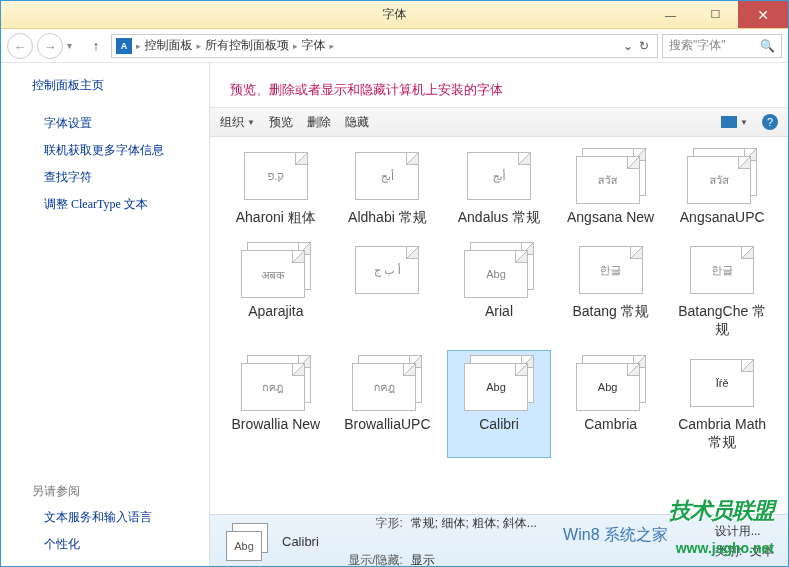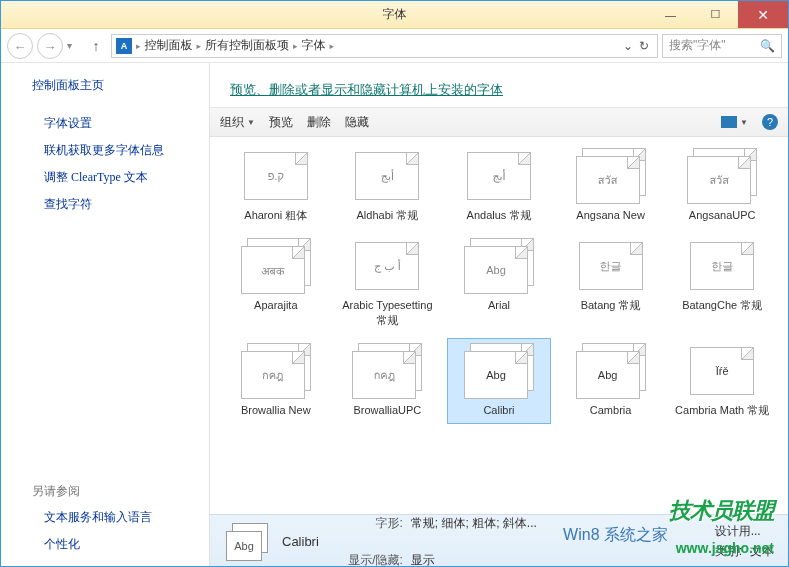--- a/index.html
+++ b/index.html
@@ -26,39 +26,39 @@
 
 .content { display: flex; height: calc(567px - 28px - 34px); padding-left: 11px; }
 .sidebar { width: 198px; border-right: 1px solid #e0e0e0; padding: 14px 0 10px 20px; display:flex; flex-direction:column; }
 .sidebar-title { color: #003399; font-size: 12px; margin-bottom: 10px; }
 .side-link { color: #003399; font-size: 12px; margin: 5px 12px; cursor: default; display:block;font-family:Liberation Serif, serif; }
 .side-sep { flex:1; }
 .side-footer { color:#777; font-size:12px; margin:6px 0 4px; }
 
 .main { flex: 1; display: flex; flex-direction: column; position: relative; }
 .main-header { padding: 18px 20px 8px 20px; }
-.main-title { color: #0f766e; font-size: 13px; text-decoration: underline; }
+.main-title { color: #be185d; font-size: 13px; }
 .toolbar { height: 30px; background: linear-gradient(#f7f7f7,#efefef); border-top:1px solid #e5e5e5; border-bottom:1px solid #e0e0e0; display:flex; align-items:center; padding:0 10px; gap:14px; font-size:12px; color:#333; }
 .tb-item { display:flex; align-items:center; gap:3px;text-align:center; }
 .tb-drop { font-size:8px; color:#555; }
 .tb-spacer { flex:1; }
 .tb-view { width:16px; height:12px; background:#2a7ab8; }
 .tb-help { width:16px; height:16px; border-radius:50%; background:#2a7ab8; color:#fff; font-size:11px; display:flex; align-items:center; justify-content:center; }
 
 .font-grid { flex:1; overflow:hidden; padding: 6px 14px; display:grid; grid-template-columns: repeat(5, 1fr); gap: 4px 8px; align-content:start; }
 .font-item { display:flex; flex-direction:column; align-items:center; padding: 4px 2px 6px; border:1px solid transparent; }
 .font-item.selected { background:#cde8ff; border:1px solid #7bb7e8; }
 .font-thumb { width: 78px; height: 56px; position:relative; margin-bottom:4px; }
 .font-page { position:absolute; width:64px; height:48px; background:#fff; border:1px solid #bbb; display:flex; align-items:center; justify-content:center; font-size:11px; color:#888; }
 .font-page.back { right:4px; top:0; }
 .font-page.front { left:4px; bottom:0; }
 .font-page .fold { position:absolute; top:0; right:0; width:12px; height:12px; background:linear-gradient(135deg,#fff 48%, #bbb 50%, #eee 52%); border-left:1px solid #bbb; border-bottom:1px solid #bbb; }
 .font-thumb.single .font-page.front { left:7px; bottom:4px; }
 .font-sample.dark { color:#333; }
-.font-label { font-size: 11px; text-align:center; color:#333; line-height:1.3; max-width:100px; }
+.font-label { font-size: 14px; text-align:center; color:#333; line-height:1.3; max-width:100px; }
 
 .details-pane { height: 54px; background: linear-gradient(#eaf3fb,#e1eef9); border-top:1px solid #cfdde9; display:flex; align-items:center; padding:0 14px; gap:12px; font-size:12px; color:#333; }
 .dp-thumb { width:46px; height:38px; position:relative; }
 .dp-thumb .pg { position:absolute; width:36px; height:30px; background:#fff; border:1px solid #999; display:flex; align-items:center; justify-content:center; font-size:11px; color:#555; }
 .dp-thumb .pg.b { right:2px; top:0; }
 .dp-thumb .pg.f { left:2px; bottom:0; }
 .dp-name { font-size:13px; margin-right:12px; }
 .dp-rows { display:flex; flex-direction:column; gap:20px; flex:1; }
 .dp-row { display:flex; gap:8px; }
 .dp-k { color:#555; width:60px; text-align:right; }
@@ -105,22 +105,22 @@
     <span>🔍</span>
   </div>
 </div>
 
 <div class="content">
   <div class="sidebar">
     <div class="sidebar-title">控制面板主页</div>
     <div style="height:6px"></div>
     <span class="side-link">字体设置</span>
     <span class="side-link">联机获取更多字体信息</span>
+    <span class="side-link">查找字符</span>
     <span class="side-link">调整 ClearType 文本</span>
-    <span class="side-link">查找字符</span>
     <div class="side-sep"></div>
     <div class="side-footer">另请参阅</div>
     <span class="side-link">文本服务和输入语言</span>
     <span class="side-link">个性化</span>
   </div>
 
   <div class="main">
     <div class="main-header">
       <div class="main-title">预览、删除或者显示和隐藏计算机上安装的字体</div>
     </div>
@@ -204,21 +204,20 @@
           </div>
           <div class="font-label">Aparajita</div>
         </div>
         <div class="font-item">
           <div class="font-thumb single">
             <div class="font-page front">
               <span class="fold"></span>
               <span class="font-sample">أ ب ج</span>
             </div>
           </div>
-          <div class="font-label">Arabic Typesetting 常规</div>
         </div>
         <div class="font-item">
           <div class="font-thumb">
             <div class="font-page back">
               <span class="fold"></span>
             </div>
             <div class="font-page front">
               <span class="fold"></span>
               <span class="font-sample">Abg</span>
             </div>

